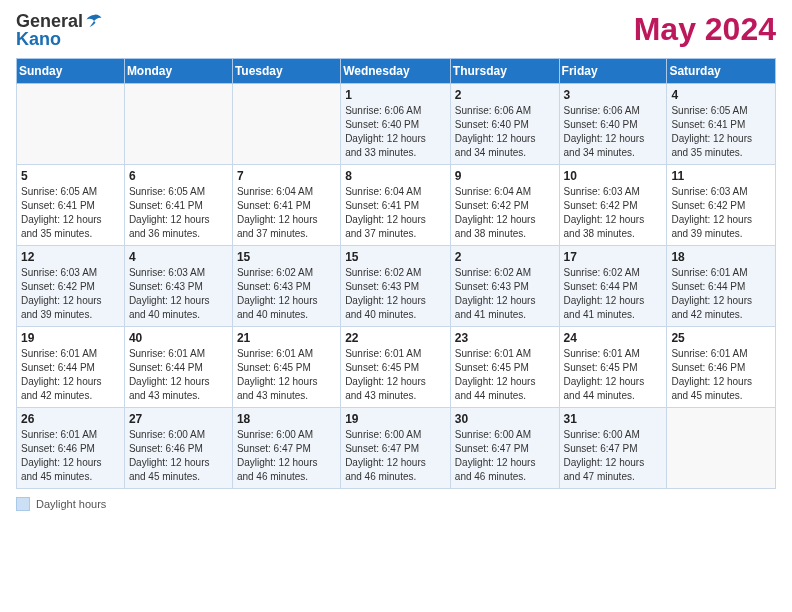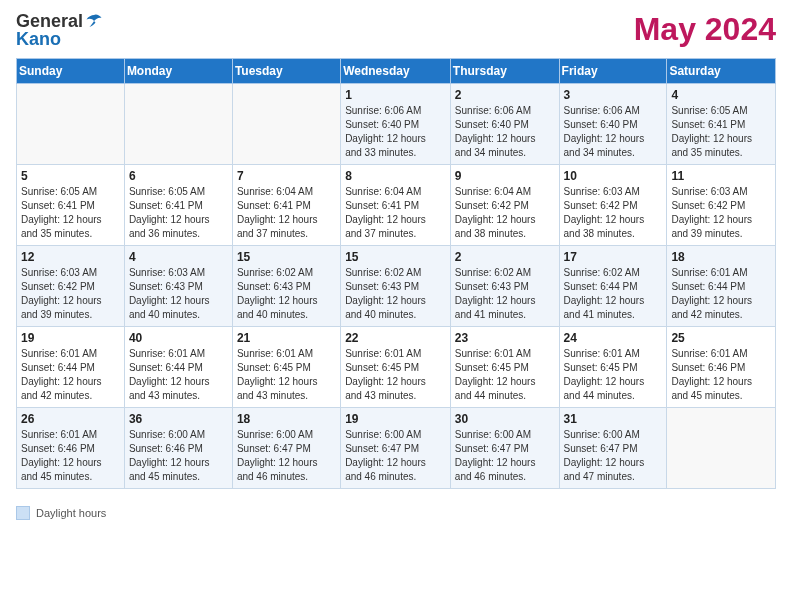--- a/index.html
+++ b/index.html
@@ -95,21 +95,21 @@
     }
     .day-info {
       font-size: 10px;
       color: #333;
       line-height: 1.4;
     }
     .empty-cell {
       background: #f8f8f8 !important;
     }
     .footer {
-      margin-top: 17px;
+      margin-top: 8px;
       font-size: 11px;
       color: #555;
       display: flex;
       align-items: center;
       gap: 6px;
     }
     .footer-box {
       width: 14px;
       height: 14px;
       background: #cce0f5;
@@ -340,21 +340,21 @@
         </tr>
         <tr>
           <td>
             <span class="day-number">26</span>
             <div class="day-info" style="white-space: pre-line;">Sunrise: 6:01 AM
 Sunset: 6:46 PM
 Daylight: 12 hours
 and 45 minutes.</div>
           </td>
           <td>
-            <span class="day-number">36</span>
+            <span class="day-number">27</span>
             <div class="day-info" style="white-space: pre-line;">Sunrise: 6:00 AM
 Sunset: 6:46 PM
 Daylight: 12 hours
 and 45 minutes.</div>
           </td>
           <td>
             <span class="day-number">18</span>
             <div class="day-info" style="white-space: pre-line;">Sunrise: 6:00 AM
 Sunset: 6:47 PM
 Daylight: 12 hours

